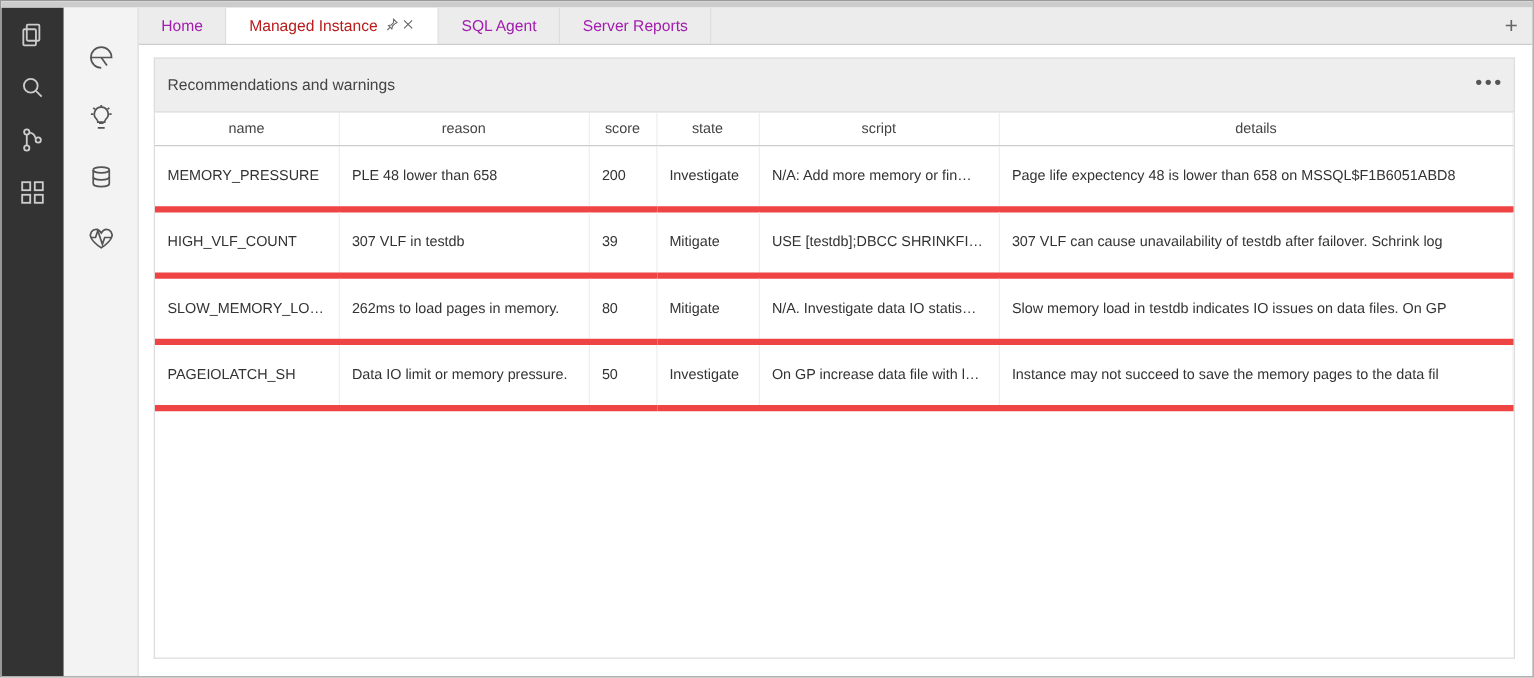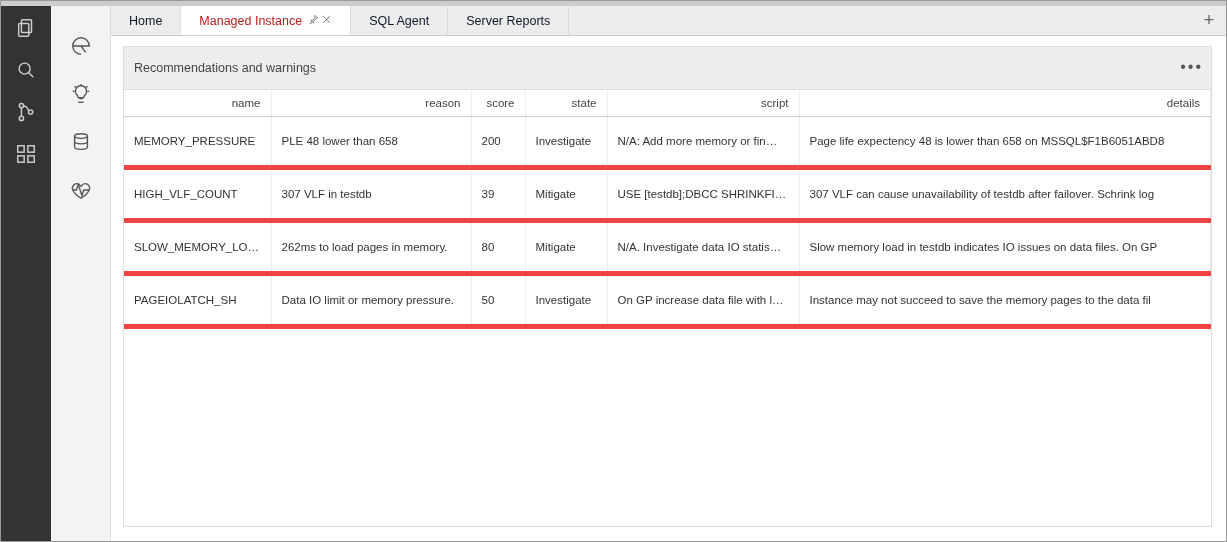--- a/index.html
+++ b/index.html
@@ -72,21 +72,21 @@
       background: #ececec;
       border-bottom: 1px solid #ccc;
       height: 30px;
     }
     .tab {
       padding: 0 18px;
       display: flex;
       align-items: center;
       gap: 6px;
       font-size: 12.5px;
-      color: #0f172a;
+      color: #a21caf;
       border-right: 1px solid #ddd;
       cursor: pointer;
       white-space: nowrap;
     }
     .tab.active {
       background: #fff;
       color: #b91c1c;
       font-weight: 400;
     }
     .tab-actions { display:flex; align-items:center; gap:2px;}
@@ -134,21 +134,21 @@
       background:#fff;
     }
     table {
       width: 100%;
       border-collapse: collapse;
       table-layout: fixed;
       font-size: 11.5px;
       color: #333;
     }
     th {
-      text-align: right;
+      text-align: center;
       font-weight: 400;
       color: #444;
       padding: 7px 10px;
       border-bottom: 1px solid #ccc;
       border-right: 1px solid #eee;
       background: #fff;
       white-space: nowrap;
       overflow: hidden;
       margin-top: 25px;
     }

